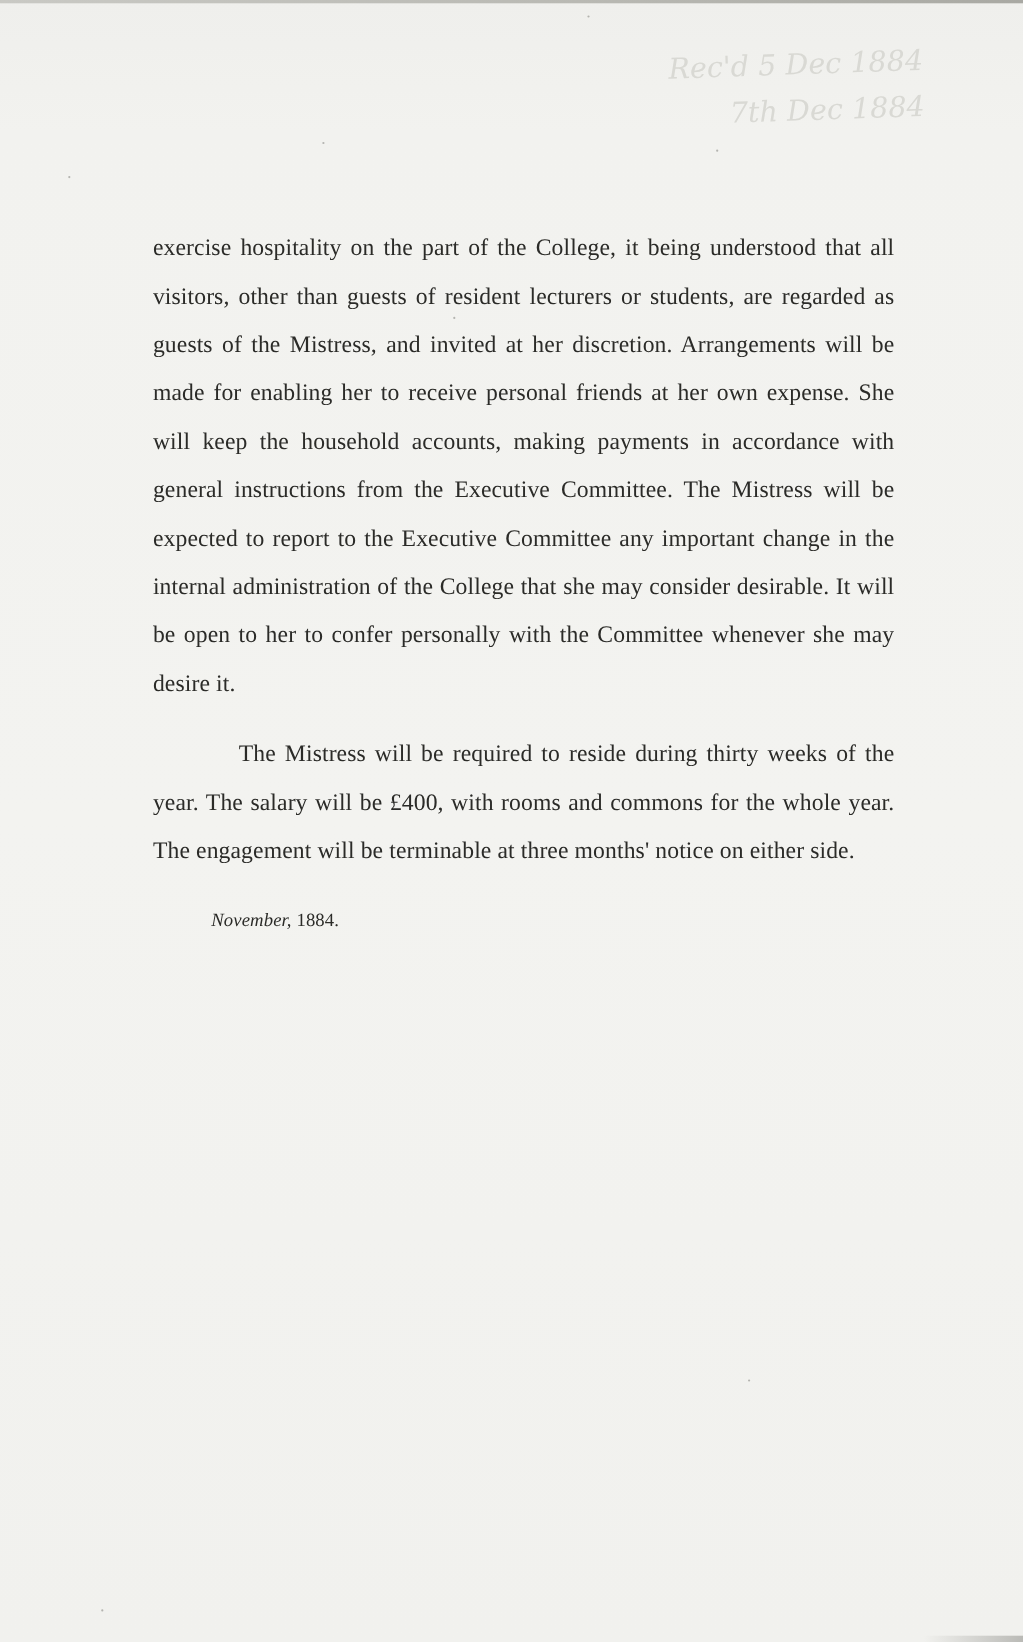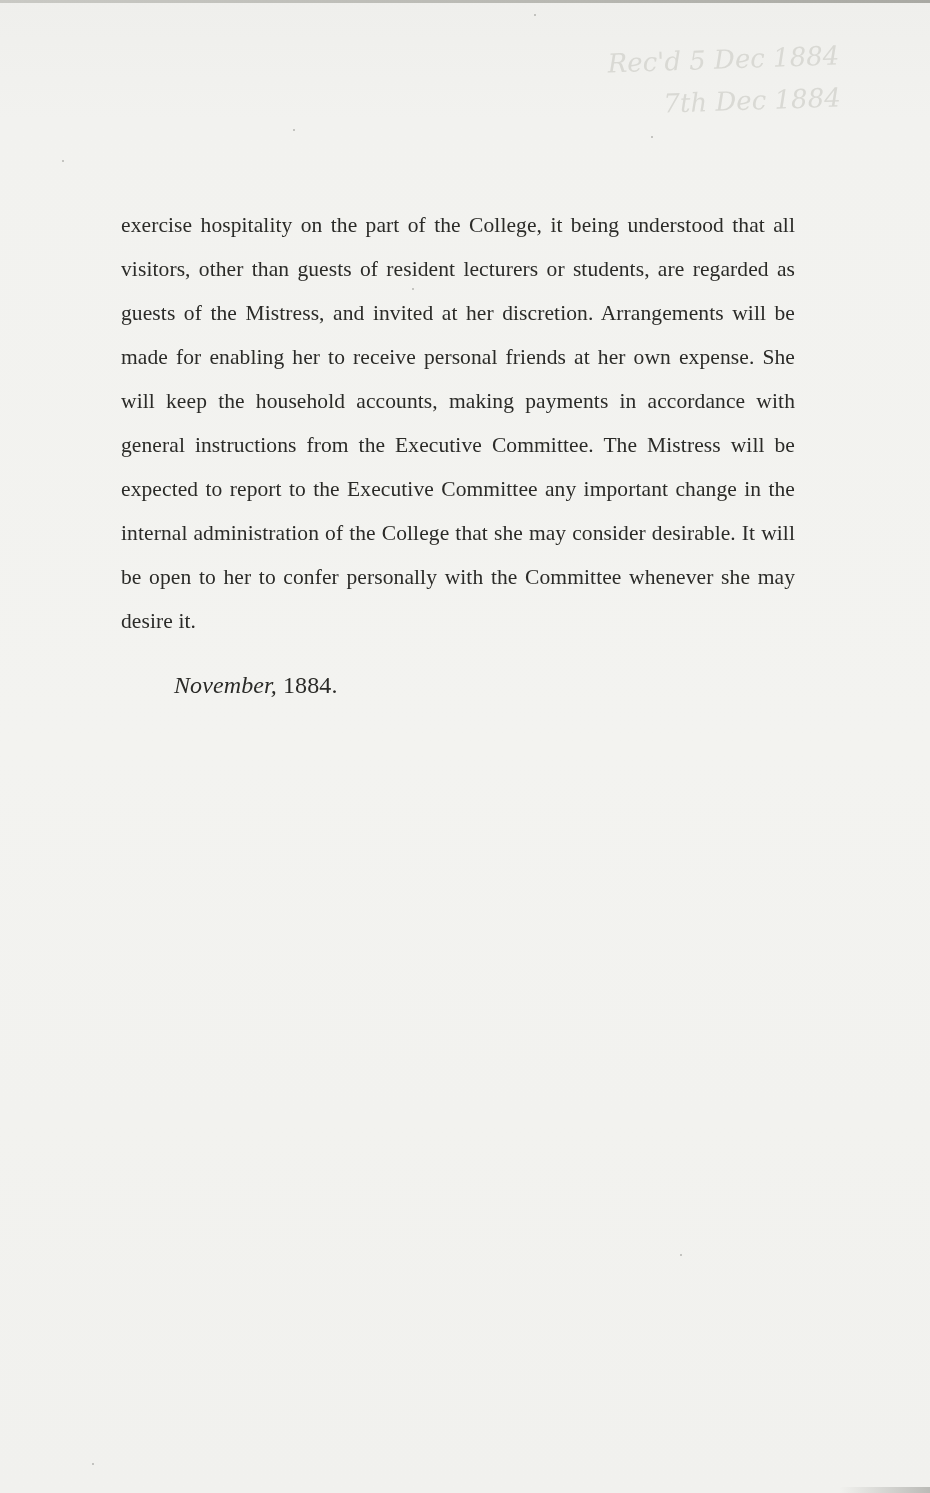--- a/index.html
+++ b/index.html
@@ -43,21 +43,21 @@
       font-style: italic;
       font-size: 26px;
       line-height: 42px;
       color: #d9d9d4;
       text-align: right;
       transform: rotate(-2deg);
       user-select: none;
     }
     .text-block {
       position: absolute;
-      left: 121px;
+      left: 139px;
       top: 203px;
       width: 674px;
       font-family: "Liberation Serif", "DejaVu Serif", serif;
       font-size: 21.5px;
       line-height: 44px;
       color: #2b2b28;
       letter-spacing: 0.1px;
     }
     .para {
       margin: 0;
@@ -65,21 +65,21 @@
       text-align-last: left;
     }
     .para.indent {
       text-indent: 78px;
     }
     .para.gap-small { margin-top: 16px; }
     .para.gap-med { margin-top: 20px; }
     .dateline {
       margin: 20px 0 0 53px;
       font-family: "Liberation Serif", "DejaVu Serif", serif;
-      font-size: 24px;
+      font-size: 17px;
       line-height: 44px;
       color: #2b2b28;
     }
     .dateline .month {
       font-style: italic;
     }
     .speck {
       position: absolute;
       width: 2px;
       height: 2px;
@@ -94,20 +94,21 @@
 <div class="page">
   <div class="top-edge"></div>
 
   <div class="show-through">
     <div>Rec'd 5 Dec 1884</div>
     <div>7th Dec 1884</div>
   </div>
 
   <div class="text-block">
     <p class="para">exercise hospitality on the part of the College, it being understood that all visitors, other than guests of resident lecturers or students, are regarded as guests of the Mistress, and invited at her discretion. Arrangements will be made for enabling her to receive personal friends at her own expense. She will keep the household accounts, making payments in accordance with general instructions from the Executive Committee. The Mistress will be expected to report to the Executive Committee any important change in the internal administration of the College that she may consider desirable. It will be open to her to confer personally with the Committee whenever she may desire it.</p>
+    <p class="para indent gap-med">The Mistress will be required to reside during thirty weeks of the year. The salary will be £400, with rooms and commons for the whole year. The engagement will be terminable at three months' notice on either side.</p>
     <div class="dateline">
       <span class="month">November,</span>
       <span>1884.</span>
     </div>
   </div>
 
   <span class="speck" style="left:534px;top:14px;"></span>
   <span class="speck" style="left:62px;top:160px;"></span>
   <span class="speck" style="left:293px;top:129px;"></span>
   <span class="speck" style="left:651px;top:136px;"></span>

